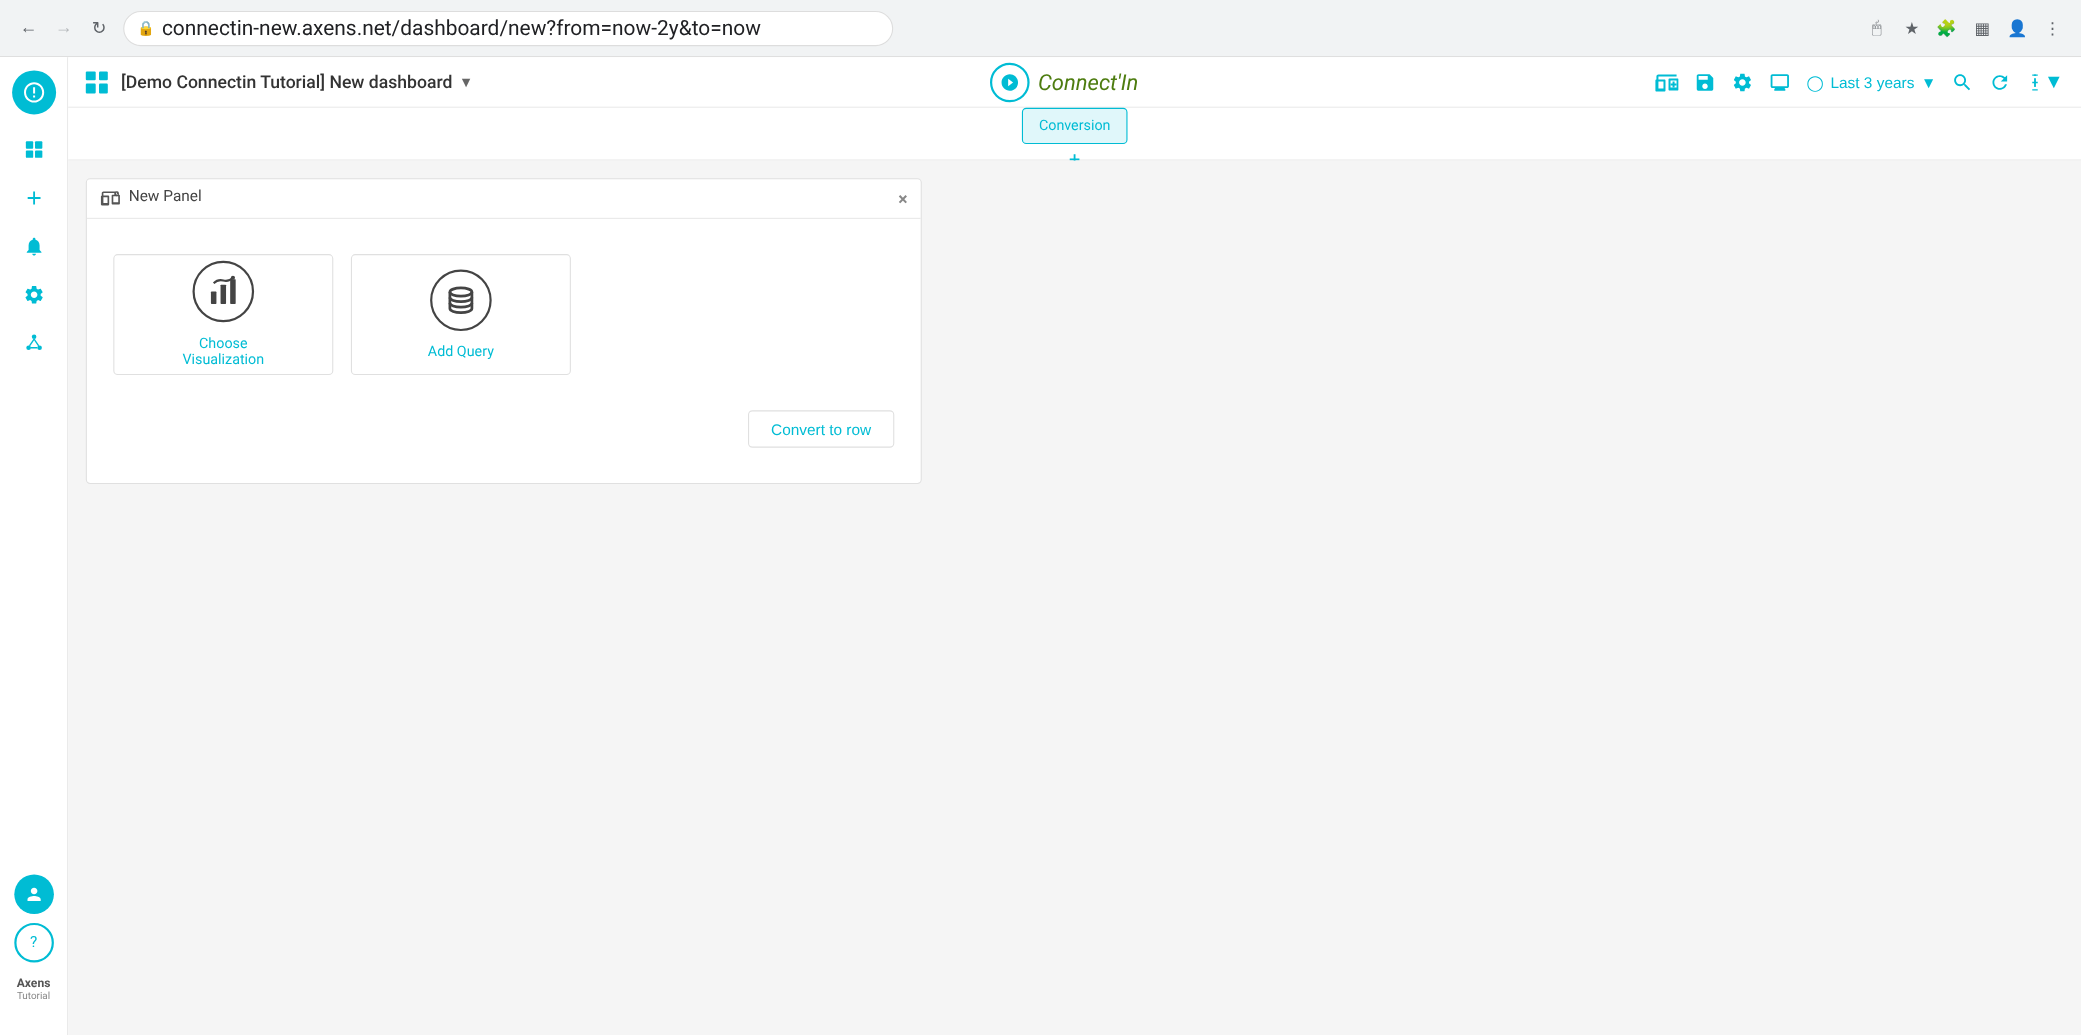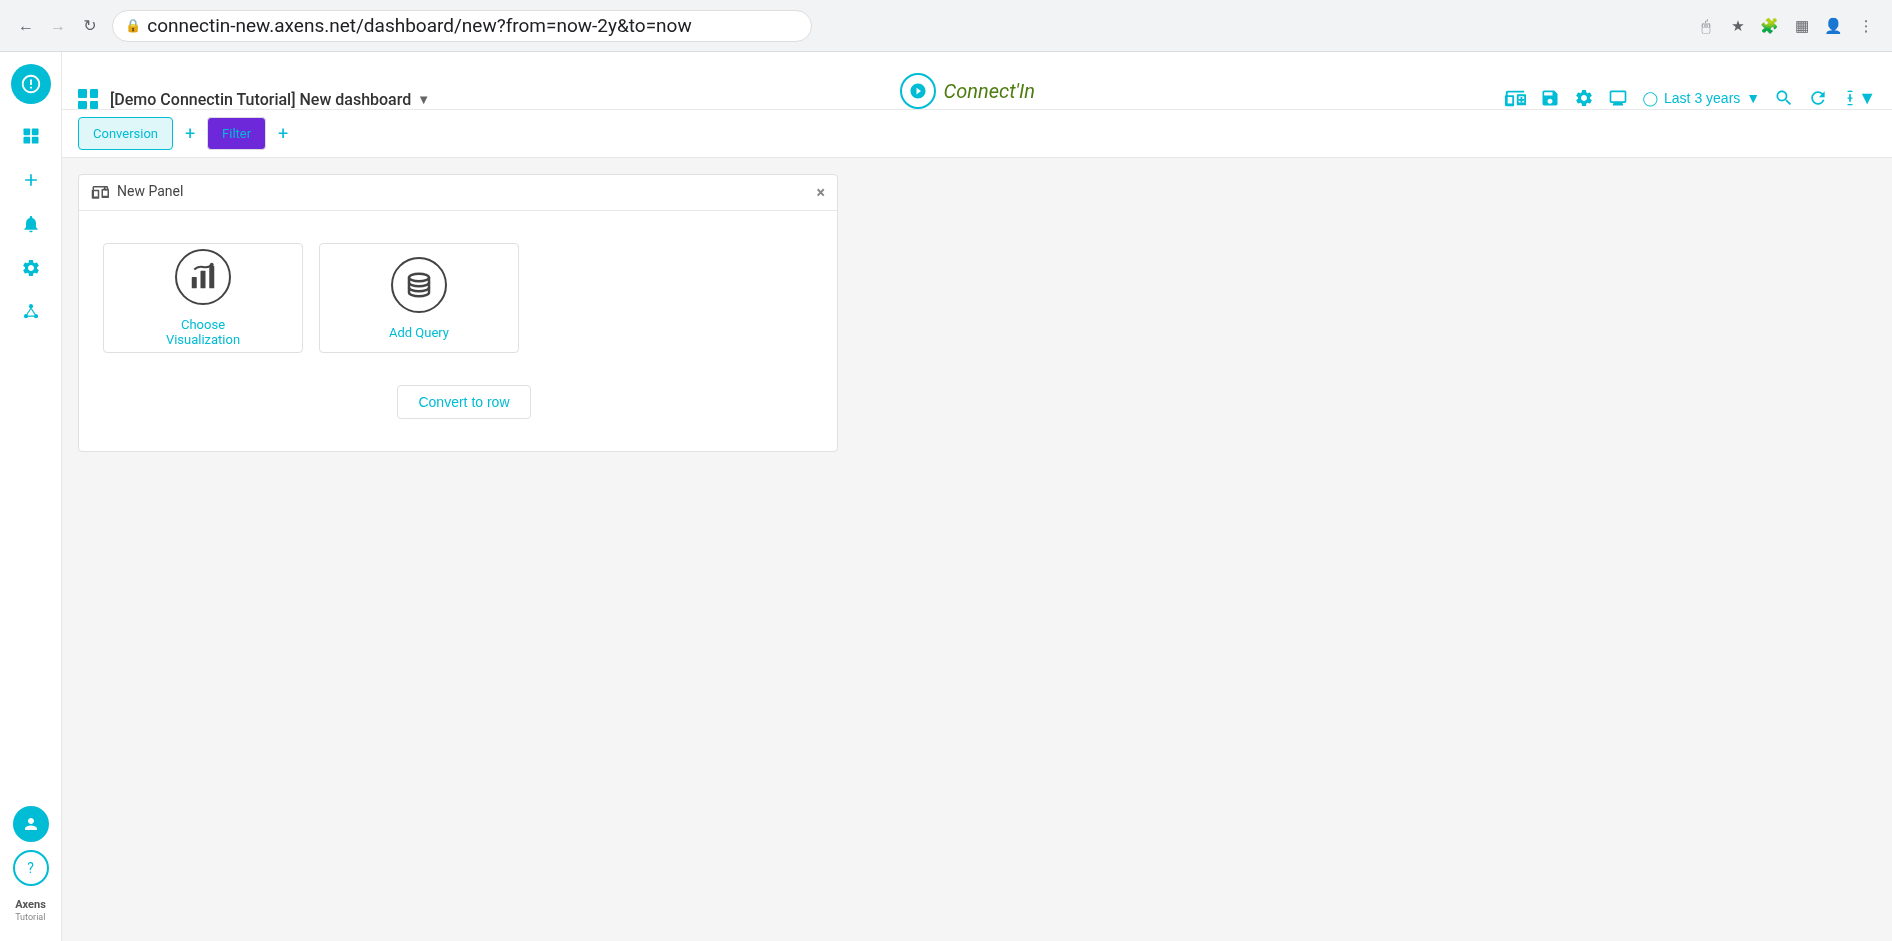--- a/index.html
+++ b/index.html
@@ -129,42 +129,43 @@
       display: flex;
       align-items: center;
       justify-content: center;
       color: #00bcd4;
       font-size: 14px;
       cursor: pointer;
       margin-top: 4px;
     }
     .sidebar-brand {
       margin-top: 8px;
-      margin-bottom: 5px;
+      margin-bottom: 16px;
       font-size: 9px;
       color: #888;
+      text-align: center;
       line-height: 1.3;
     }
     .sidebar-brand strong { display: block; font-size: 11px; color: #555; }
 
     
     .main-content {
       flex: 1;
       display: flex;
       flex-direction: column;
       background: #f5f5f5;
     }
 
     
     .top-header {
       background: #fff;
       border-bottom: 1px solid #e8e8e8;
-      height: 58px;
-      display: flex;
-      align-items: flex-end;
+      height: 46px;
+      display: flex;
+      align-items: center;
       padding: 0 16px;
       gap: 12px;
     }
     .dashboard-grid-icon {
       display: grid;
       grid-template-columns: 1fr 1fr;
       gap: 3px;
       width: 20px;
       height: 20px;
     }
@@ -236,20 +237,21 @@
 
     
     .tabs-row {
       background: #fff;
       border-bottom: 1px solid #e8e8e8;
       display: flex;
       align-items: center;
       padding: 0 16px;
       height: 48px;
       gap: 4px;
+      flex-direction: column;
     }
     .tab-item {
       display: flex;
       align-items: center;
       gap: 6px;
       padding: 8px 14px;
       border: 1px solid #ddd;
       border-radius: 4px;
       cursor: pointer;
       font-size: 13px;
@@ -340,21 +342,21 @@
       align-items: center;
       justify-content: center;
     }
     .panel-option-label {
       font-size: 13px;
       color: #00bcd4;
       text-align: center;
     }
     .convert-row {
       display: flex;
-      justify-content: center;
+      justify-content: flex-end;
       margin-left: 12px;
     }
     .convert-btn {
       padding: 8px 20px;
       border: 1px solid #e0e0e0;
       border-radius: 4px;
       background: #fff;
       color: #00bcd4;
       font-size: 14px;
       cursor: pointer;

